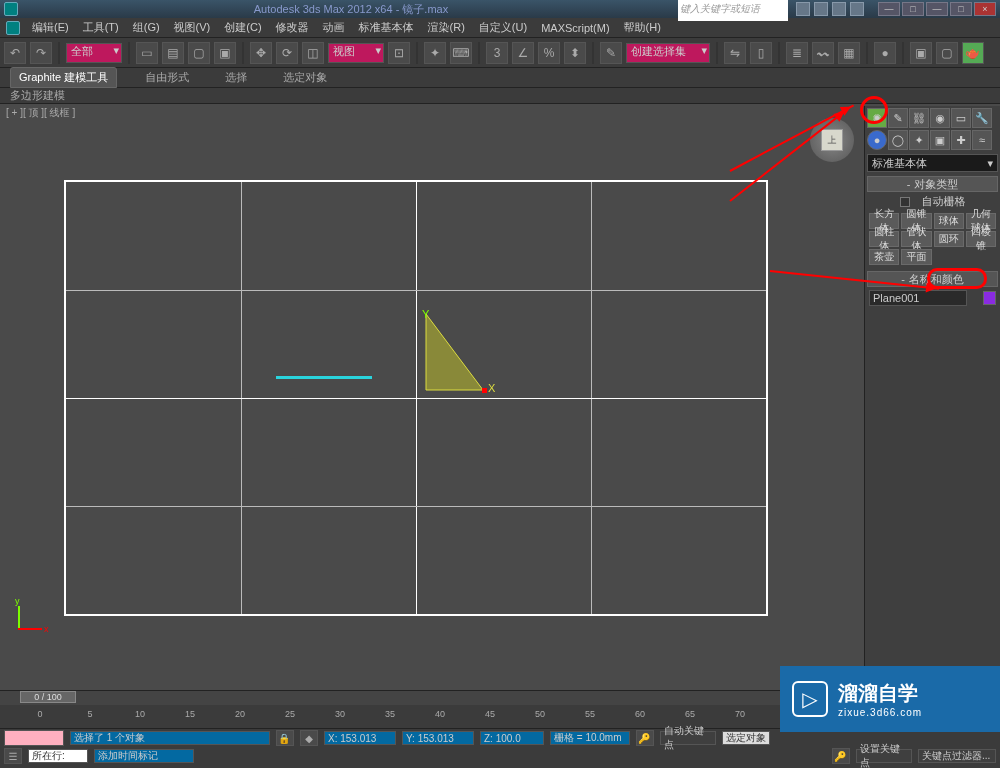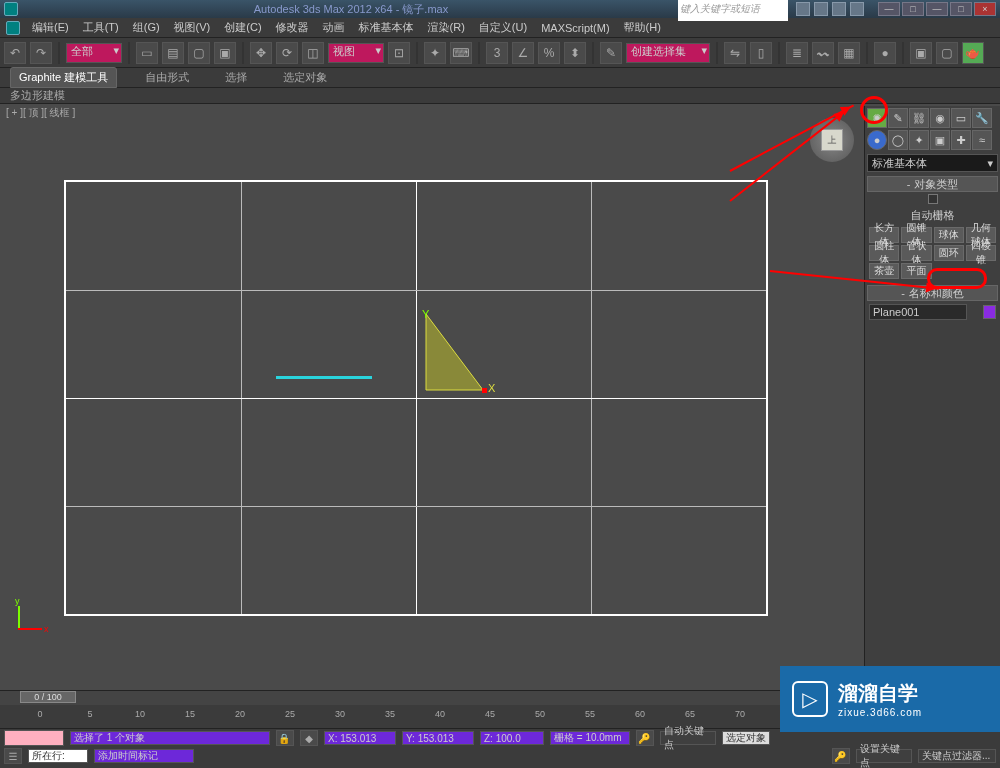--- a/index.html
+++ b/index.html
@@ -41,36 +41,36 @@
 .cmd-tabs { display:flex; flex-wrap:wrap; gap:1px; margin-bottom:2px; }
 .cmd-tab { width:20px; height:20px; background:#555; border:1px solid #666; display:flex; align-items:center; justify-content:center; }
 .cmd-tab.active { background:#6a4; }
 .cmd-row2 { display:flex; gap:1px; margin-bottom:4px; }
 .cmd-row2 .cmd-tab { width:20px; height:20px; }
 .cmd-row2 .cmd-tab.sphere { background:#3a6acc; border-radius:50%; }
 .drop { width:100%; background:#1a1a1a; color:#ccc; border:1px solid #555; height:18px; display:flex; align-items:center; padding:0 4px; justify-content:space-between; }
 .drop::after { content:"▾"; }
 .rollout-h { height:16px; background:#555; color:#ccc; text-align:center; margin-top:4px; border:1px solid #666; display:flex; align-items:center; justify-content:center; gap:4px; }
 .rollout-h::before { content:"-"; }
-.chk-row { display:flex; align-items:center; justify-content:center; gap:4px; padding:2px 0; color:#ccc;flex-direction:column; }
+.chk-row { display:flex; align-items:center; justify-content:center; gap:12px; padding:2px 0; color:#ccc; }
 .chk { width:10px; height:10px; background:#333; border:1px solid #777; }
 .obj-grid { display:grid; grid-template-columns:1fr 1fr 1fr 1fr; gap:2px; padding:2px; }
 .obj-btn { height:16px; background:#5a5a5a; border:1px solid #6a6a6a; color:#ddd; text-align:center; display:flex; align-items:center; justify-content:center; font-size:10px; }
 .name-input { width: calc(100% - 18px); height:16px; background:#2a2a2a; border:1px solid #555; color:#ccc; padding:0 3px; display:inline-flex; align-items:center; }
 .color-sw { width:14px; height:14px; background:#8a2be2; border:1px solid #666; display:inline-block; vertical-align:middle; }
 
 .timeline { position:absolute; left:0; right:0; bottom:40px; height:38px; background:#3b3b3b; border-top:1px solid #222; }
 .timeslider { height:14px; background:#444; position:relative; }
 .timeslider-knob { position:absolute; left:20px; top:0; width:56px; height:12px; background:#666; border:1px solid #888; text-align:center; font-size:9px; color:#ddd; }
 .ticks { height:14px; display:flex; position:relative; background:#3b3b3b; }
 .tick { position:absolute; bottom:0; font-size:9px; color:#aaa; transform:translateX(-50%); }
 
 .status { position:absolute; left:0; right:0; bottom:0; height:40px; background:#3b3b3b; border-top:1px solid #222; display:flex; flex-direction:column; }
 .status-row { height:18px; display:flex; align-items:center; gap:6px; padding:0 4px; }
-.status-field { background:#6d28d9; border:1px solid #555; height:14px; padding:0 3px; color:#ccc; font-size:10px; display:flex; align-items:center; }
+.status-field { background:#0369a1; border:1px solid #555; height:14px; padding:0 3px; color:#ccc; font-size:10px; display:flex; align-items:center; }
 .sbtn { width:18px; height:16px; background:#4a4a4a; border:1px solid #555; display:flex; align-items:center; justify-content:center; font-size:10px; color:#aaa; }
 .pink { background:#ffb0c0; }
 
 
 .anno { position:absolute; pointer-events:none; }
 .red-circle { border:3px solid red; border-radius:50%; }
 .arrow-line { position:absolute; height:2px; background:red; transform-origin:left center; }
 .arrow-line::after { content:""; position:absolute; right:-2px; top:-4px; border:5px solid transparent; border-left:10px solid red; }
 
 .watermark { position:absolute; right:0; bottom:36px; width:220px; height:66px; background:#1a6aa8; display:flex; align-items:center; gap:10px; padding:0 12px; color:#fff; }

